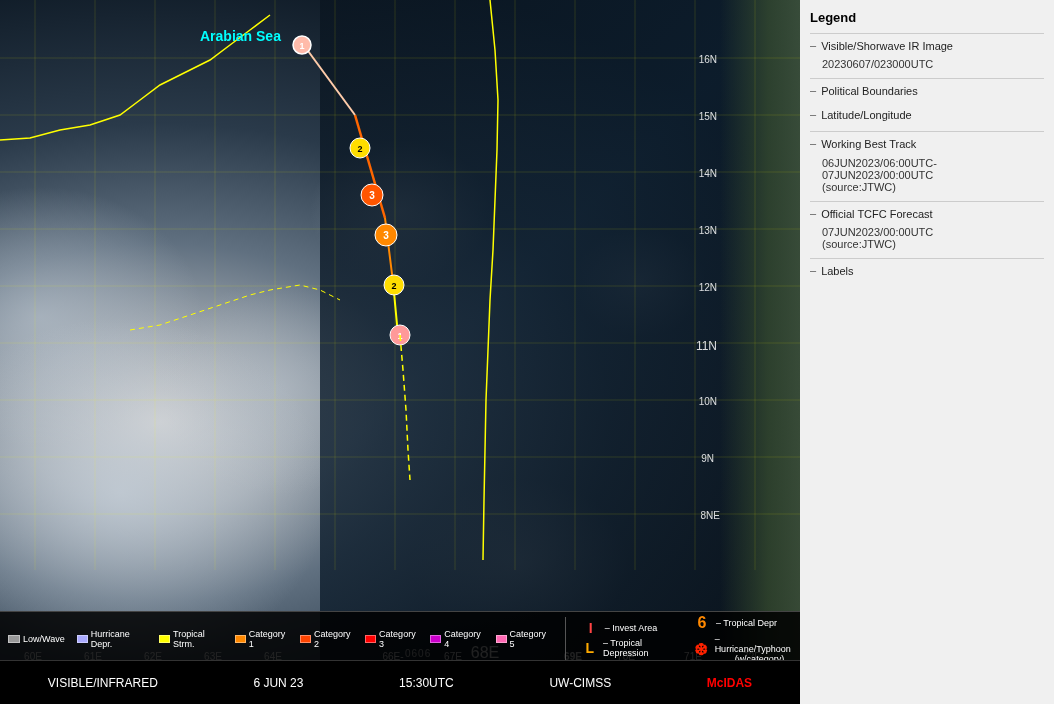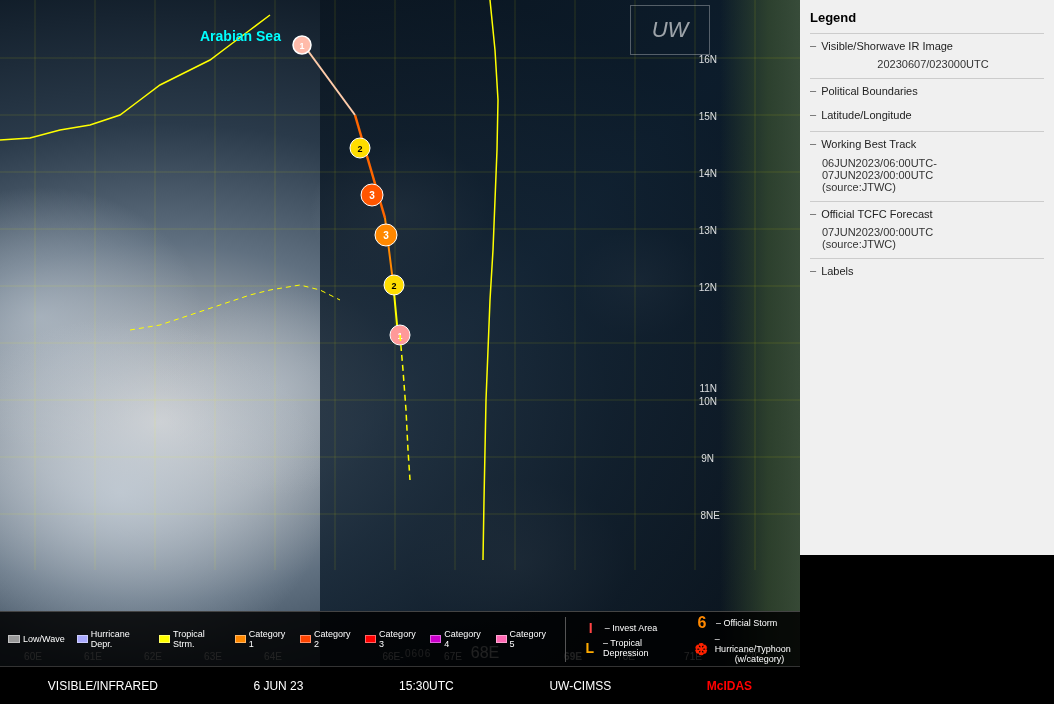--- a/index.html
+++ b/index.html
@@ -74,21 +74,21 @@
       font-size: 14px;
       font-weight: bold;
     }
 
     
     #bottom-bar {
       position: absolute;
       bottom: 0;
       left: 0;
       width: 100%;
-      height: 38px;
+      height: 44px;
       background: #000;
       display: flex;
       align-items: center;
       justify-content: space-around;
       color: white;
       font-size: 12px;
       border-top: 1px solid #333;
     }
 
     #mcidas-label {
@@ -109,21 +109,21 @@
       align-items: center;
       justify-content: center;
       color: rgba(255,255,255,0.7);
       font-size: 18px;
       font-style: italic;
     }
 
     
     #legend-panel {
       width: 254px;
-      height: 555px;
+      height: 704px;
       background: #f0f0f0;
       padding: 10px;
       overflow-y: auto;
       flex-shrink: 0;
     }
 
     #legend-title {
       font-size: 13px;
       font-weight: bold;
       margin-bottom: 8px;
@@ -279,44 +279,41 @@
       <text x="302" y="49" text-anchor="middle" fill="white" font-size="9" font-weight="bold">1</text>
 
       <polyline points="400,335 403,370 406,410 408,450 410,480" fill="none" stroke="yellow" stroke-width="1.5" stroke-dasharray="6,4"></polyline>
     </svg>
 
     <div style="position:absolute;right:83px;top:54px;color:rgba(255,255,255,0.85);font-size:10px;">16N</div>
     <div style="position:absolute;right:83px;top:111px;color:rgba(255,255,255,0.85);font-size:10px;">15N</div>
     <div style="position:absolute;right:83px;top:168px;color:rgba(255,255,255,0.85);font-size:10px;">14N</div>
     <div style="position:absolute;right:83px;top:225px;color:rgba(255,255,255,0.85);font-size:10px;">13N</div>
     <div style="position:absolute;right:83px;top:282px;color:rgba(255,255,255,0.85);font-size:10px;">12N</div>
-    <div style="position:absolute;right:83px;top:339px;color:rgba(255,255,255,0.85);font-size:10px;margin-top:44px;">11N</div>
+    <div style="position:absolute;right:83px;top:339px;color:rgba(255,255,255,0.85);font-size:12px;">11N</div>
     <div style="position:absolute;right:83px;top:396px;color:rgba(255,255,255,0.85);font-size:10px;">10N</div>
     <div style="position:absolute;right:86px;top:453px;color:rgba(255,255,255,0.85);font-size:10px;text-align:right;">9N</div>
     <div style="position:absolute;right:80px;top:510px;color:rgba(255,255,255,0.85);font-size:10px;">8NE</div>
 
     <div style="position:absolute;bottom:42px;left:33px;color:rgba(255,255,255,0.85);font-size:10px;transform:translateX(-50%);">60E</div>
     <div style="position:absolute;bottom:42px;left:93px;color:rgba(255,255,255,0.85);font-size:10px;transform:translateX(-50%);">61E</div>
     <div style="position:absolute;bottom:42px;left:153px;color:rgba(255,255,255,0.85);font-size:10px;transform:translateX(-50%);">62E</div>
     <div style="position:absolute;bottom:42px;left:213px;color:rgba(255,255,255,0.85);font-size:10px;transform:translateX(-50%);">63E</div>
     <div style="position:absolute;bottom:42px;left:273px;color:rgba(255,255,255,0.85);font-size:10px;transform:translateX(-50%);">64E</div>
     <div style="position:absolute;bottom:25px;left:333px;color:rgba(255,255,255,0.85);font-size:10px;transform:translateX(-50%);">65E</div>
     <div style="position:absolute;bottom:42px;left:393px;color:rgba(255,255,255,0.85);font-size:10px;transform:translateX(-50%);">66E-</div>
     <div style="position:absolute;bottom:42px;left:453px;color:rgba(255,255,255,0.85);font-size:10px;transform:translateX(-50%);">67E</div>
     <div style="position:absolute;bottom:42px;left:485px;color:rgba(255,255,255,0.85);font-size:16px;transform:translateX(-50%);">68E</div>
     <div style="position:absolute;bottom:42px;left:573px;color:rgba(255,255,255,0.85);font-size:10px;transform:translateX(-50%);font-weight:bold;">69E</div>
     <div style="position:absolute;bottom:42px;left:626px;color:rgba(255,255,255,0.85);font-size:10px;transform:translateX(-50%);">70E</div>
     <div style="position:absolute;bottom:42px;left:693px;color:rgba(255,255,255,0.85);font-size:10px;transform:translateX(-50%);">71E</div>
     <div style="position:absolute;bottom:42px;left:752px;color:rgba(255,255,255,0.85);font-size:10px;transform:translateX(-50%);">72E</div>
 
     <div id="arabian-sea-label">Arabian Sea</div>
 
-    <div id="logo-area">
-      <span style="color:rgba(255,255,255,0.6);font-size:22px;font-style:italic;">UW</span>
-    </div>
 
     <div style="position:absolute;bottom:45px;left:405px;color:rgba(255,255,255,0.7);font-size:10px;letter-spacing:1px;margin-top:9px;">0606</div>
 
     <div id="bottom-legend">
 
       <div class="legend-color-item">
         <div class="legend-color-box" style="background:#999999;"></div>
         <span>Low/Wave</span>
       </div>
       <div class="legend-color-item">
@@ -356,21 +353,21 @@
           <span>– Invest Area</span>
         </div>
         <div class="legend-track-symbol">
           <span class="track-symbol-icon" style="color:#ffaa00;">L</span>
           <span>– Tropical Depression</span>
         </div>
       </div>
       <div style="display:flex;flex-direction:column;gap:2px;">
         <div class="legend-track-symbol">
           <span class="track-symbol-icon" style="color:#ff8800;font-size:16px;">6</span>
-          <span>– Official Storm</span>
+          <span>– Tropical Depr</span>
         </div>
         <div class="legend-track-symbol">
           <span class="track-symbol-icon" style="color:#ff2200;font-size:16px;">❆</span>
           <span>– Hurricane/Typhoon<br><span style="margin-left:20px;">(w/category)</span></span>
         </div>
       </div>
     </div>
 
     <div id="bottom-bar">
       <span>VISIBLE/INFRARED</span>
@@ -384,21 +381,21 @@
   <div id="legend-panel">
     <div id="legend-title">Legend</div>
 
     <hr class="legend-divider">
 
     <div class="legend-section">
       <div class="legend-item">
         <span class="legend-dash">–</span>
         <span class="legend-text">Visible/Shorwave IR Image</span>
       </div>
-      <div style="font-size:11px;color:#333;margin-left:12px;text-align:center;">20230607/023000UTC</div>
+      <div style="font-size:11px;color:#333;margin-left:12px;">20230607/023000UTC</div>
     </div>
 
     <hr class="legend-divider">
 
     <div class="legend-section">
       <div class="legend-item">
         <span class="legend-dash">–</span>
         <span class="legend-text">Political Boundaries</span>
       </div>
     </div>

